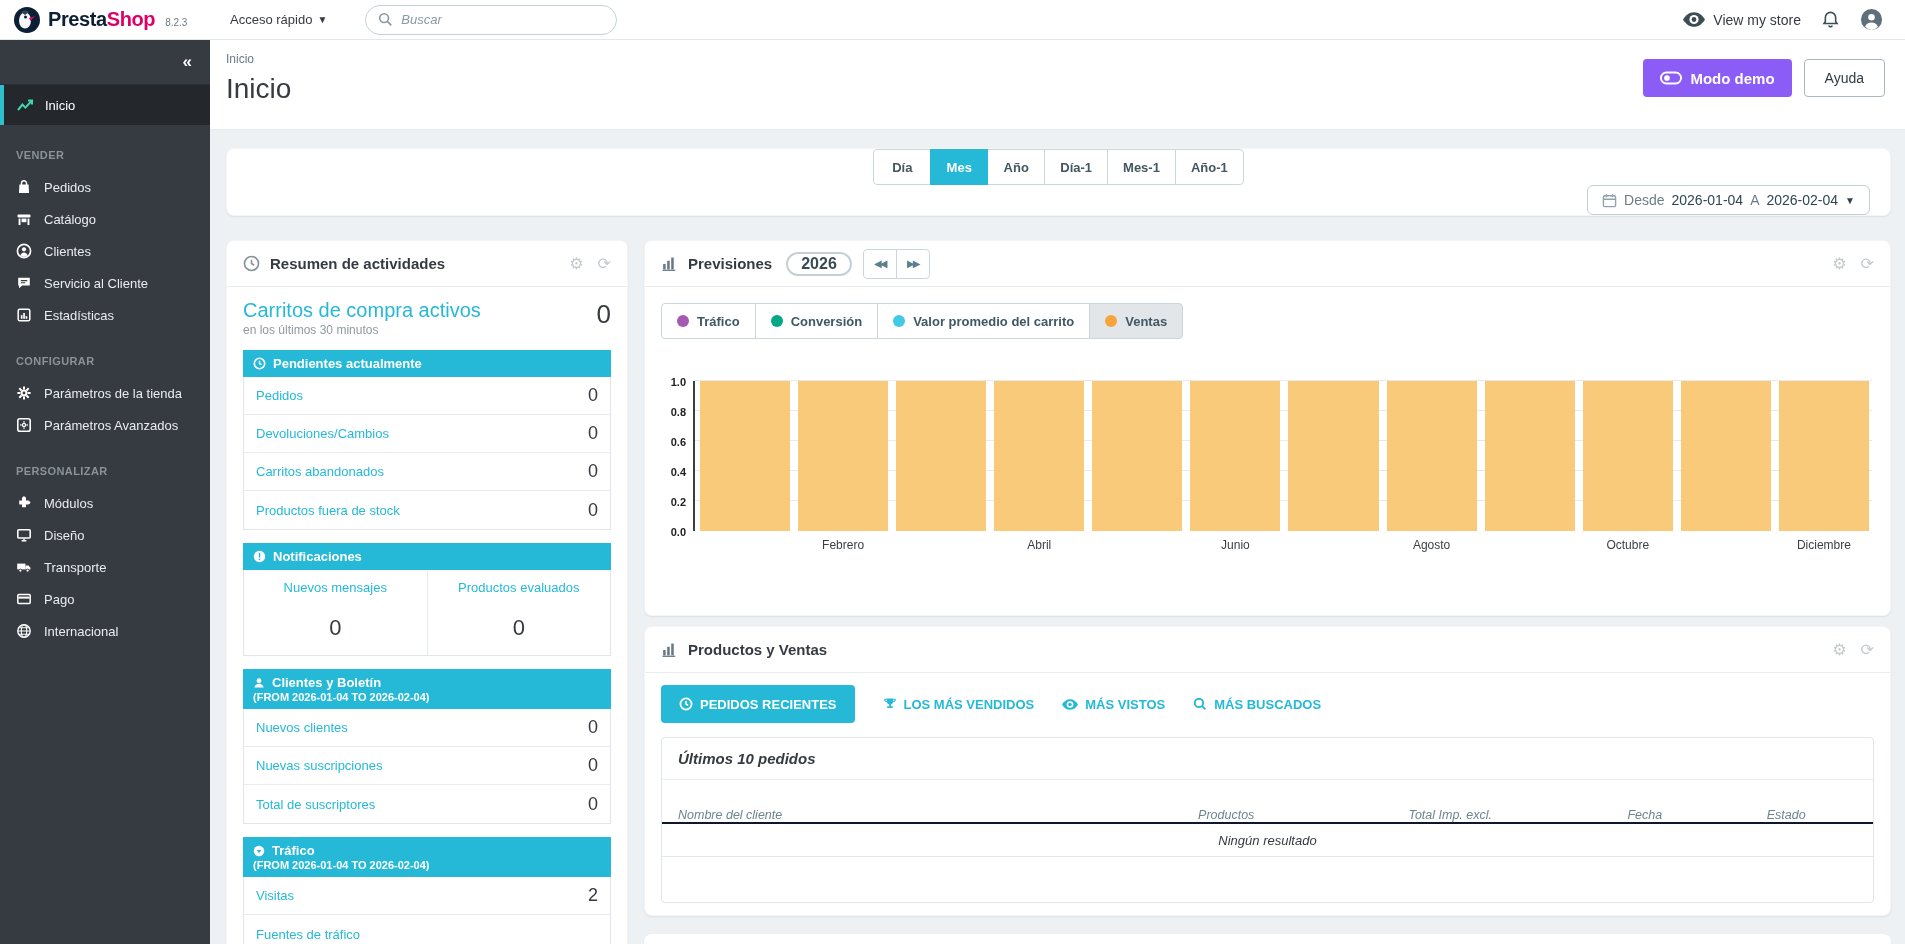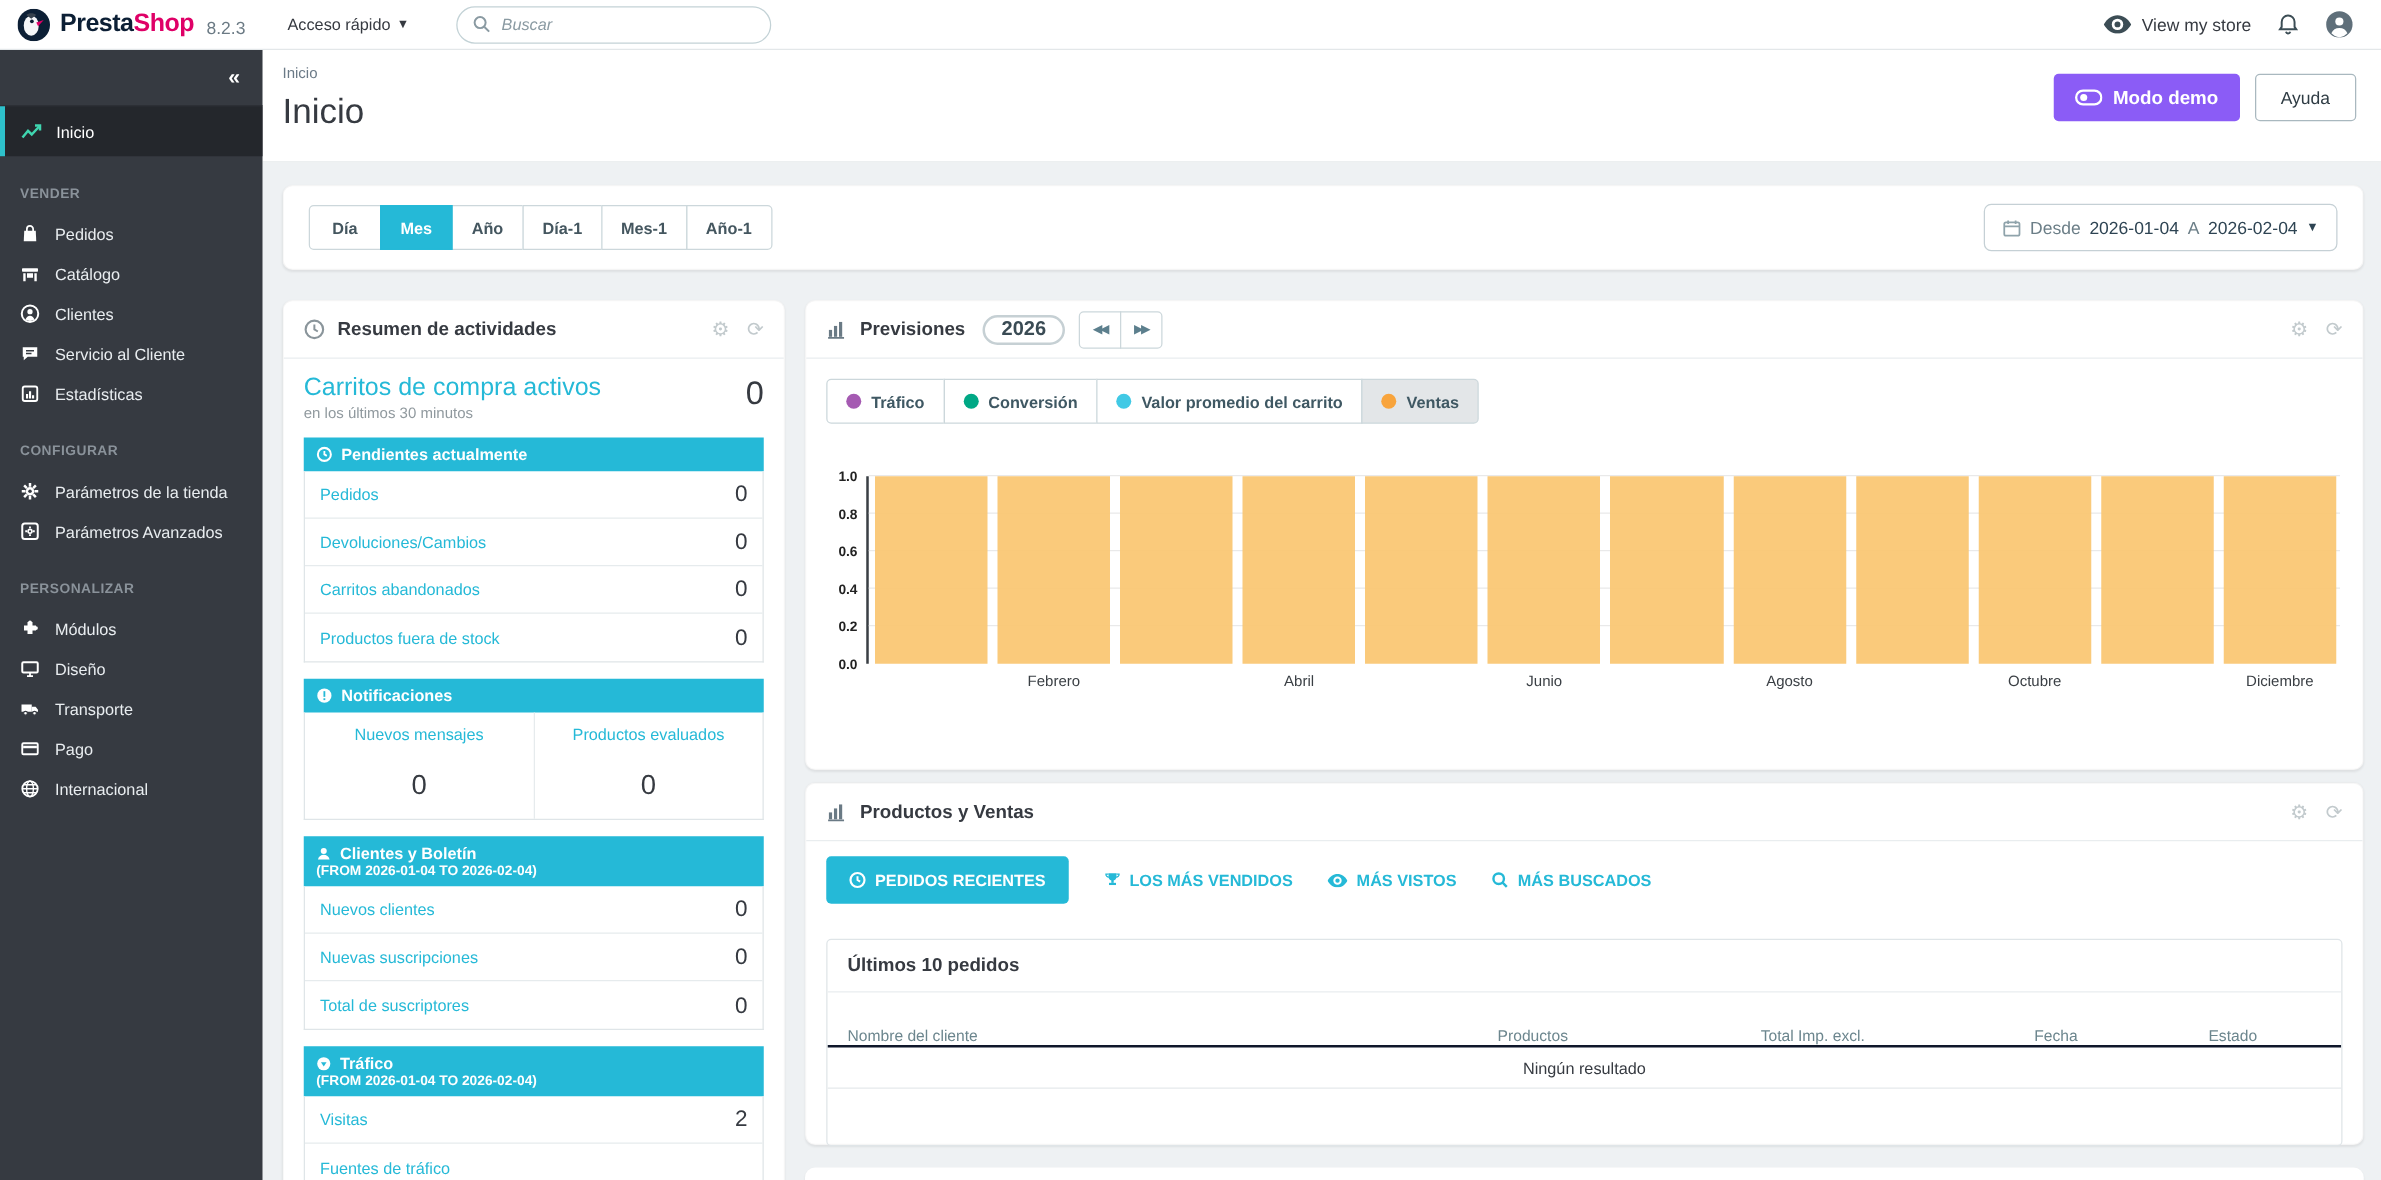--- a/index.html
+++ b/index.html
@@ -6,21 +6,21 @@
   html,body { width:1905px; height:944px; overflow:hidden;
     font-family:"Liberation Sans","DejaVu Sans",sans-serif; background:#eef1f3; color:#363a41;
     -webkit-font-smoothing:antialiased; }
 
   
   .topbar { position:absolute; top:0; left:0; right:0; height:40px; background:#fff;
     border-bottom:1px solid #e3e7e9; display:flex; align-items:center; z-index:30; }
   .brand { display:flex; align-items:center; gap:8px; padding-left:14px; width:212px; flex:none; cursor:pointer; }
   .brand-name { font-size:20px; font-weight:bold; letter-spacing:-.4px; }
   .brand-name .p1 { color:#0c1f35; } .brand-name .p2 { color:#df0067; }
-  .brand-ver { font-size:14px; color:#6b7a84; margin-left:2px; margin-top:5px; }
+  .brand-ver { font-size:10px; color:#6b7a84; margin-left:2px; margin-top:5px; }
   .quick { font-size:13px; color:#363a41; display:flex; align-items:center; gap:5px; cursor:pointer; margin-left:18px; }
   .caret { font-size:10px; color:#363a41; }
   .searchbox { margin-left:38px; width:252px; height:30px; border:1px solid #c3d2d6; border-radius:16px;
     display:flex; align-items:center; gap:8px; padding:0 12px; }
   .searchbox input { border:none; outline:none; flex:1; font-size:13px; font-style:italic; color:#6b7a84; background:transparent;
     font-family:"Liberation Sans","DejaVu Sans",sans-serif; }
   .searchbox input::placeholder { color:#8a9aa2; font-style:italic; }
   .top-right { margin-left:auto; display:flex; align-items:center; gap:20px; padding-right:22px; }
   .viewstore { display:flex; align-items:center; gap:8px; font-size:14px; color:#363a41; cursor:pointer; }
   .icon-btn { cursor:pointer; display:flex; align-items:center; }
@@ -47,21 +47,21 @@
   .head-buttons { position:absolute; right:20px; top:19px; display:flex; gap:12px; }
   .btn-demo { background:#8b5cf6; border:none; border-radius:4px; height:38px; padding:0 17px; color:#fff;
     font-size:15px; font-weight:bold; display:flex; align-items:center; gap:8px; cursor:pointer;
     font-family:"Liberation Sans","DejaVu Sans",sans-serif; }
   .btn-help { background:#fff; border:1px solid #a9b8bf; border-radius:4px; height:38px; padding:0 20px;
     color:#2f3c44; font-size:14px; cursor:pointer; font-family:"Liberation Sans","DejaVu Sans",sans-serif; }
 
   .content { padding:18px 14px 0 16px; }
 
   
-  .panel { background:#fff; border-radius:8px; box-shadow:0 1px 2px rgba(0,0,0,.07); border:1px solid rgba(0,0,0,.04); }
+  .panel { background:#fff; border-radius:8px; box-shadow:0 1px 2px rgba(0,0,0,.07); border:1px solid rgba(0,0,0,.04);flex-direction:column; }
   .toolbar { height:68px; display:flex; align-items:center; padding:0 20px; margin-bottom:24px; }
   .seg-group { display:flex; }
   .seg-btn { height:36px; min-width:58px; padding:0 15px; background:#fff; border:1px solid #ccd7db; margin-left:-1px;
     font-size:13px; font-weight:600; color:#44565f; cursor:pointer; font-family:"Liberation Sans","DejaVu Sans",sans-serif; }
   .seg-btn:first-child { border-radius:4px 0 0 4px; margin-left:0; }
   .seg-btn:last-child { border-radius:0 4px 4px 0; }
   .seg-btn.active { background:#25b9d7; border-color:#25b9d7; color:#fff; font-weight:bold; position:relative; z-index:1; }
   .date-btn { margin-left:auto; height:38px; border:1px solid #c5d0d5; border-radius:6px; background:#fff;
     display:flex; align-items:center; gap:7px; padding:0 14px; cursor:pointer; font-size:14px; }
   .date-prefix { color:#6b7e87; } .date-strong { font-weight:normal; color:#2e4453; } .date-sep { color:#6b7e87; }
@@ -124,21 +124,21 @@
   .bars { position:absolute; inset:0; display:flex; align-items:flex-end; gap:8px; padding:0 3px 0 5px; }
   .bar { flex:1; opacity:.93; }
   .x-row { display:flex; gap:8px; padding:0 3px 0 5px; margin-left:38px; margin-top:7px; }
   .x-cell { flex:1; text-align:center; font-size:12px; color:#3a3f44; white-space:nowrap; }
 
   
   .products { height:290px; margin-bottom:18px; }
   .tabs { margin:12px 16px 0; display:flex; align-items:center; gap:28px; }
   .tab { display:flex; align-items:center; gap:7px; font-size:13px; font-weight:bold; color:#25b9d7; cursor:pointer; white-space:nowrap; }
   .tab.active { background:#25b9d7; color:#fff; border-radius:4px; height:38px; padding:0 18px; }
-  .inner-card { margin:28px 16px 0; border:1px solid #dfe5e8; border-radius:4px; height:166px; overflow:hidden; }
+  .inner-card { margin:14px 16px 0; border:1px solid #dfe5e8; border-radius:4px; height:166px; overflow:hidden;font-style:italic; }
   .card-title { padding:12px 16px; font-size:15px; font-weight:600; color:#363a41; border-bottom:1px solid #e9edef; }
   .thead { display:flex; align-items:flex-end; height:44px; padding:0 16px; border-bottom:2px solid #0f172a; }
   .th { font-size:12.5px; color:#6c868e; }
   .th.c1{width:38%;} .th.c2{width:17%;text-align:center;} .th.c3{width:21%;text-align:center;}
   .th.c4{width:12%;text-align:center;} .th.c5{width:12%;text-align:center;}
   .empty-row { text-align:center; font-size:13px; color:#363a41; padding:9px 0 8px; border-bottom:1px solid #e5e9eb; }
   .sliver { height:10px; border-radius:8px 8px 0 0; background:#fff; box-shadow:0 1px 2px rgba(0,0,0,.07); }
 
   svg { display:block; }
 </style>

